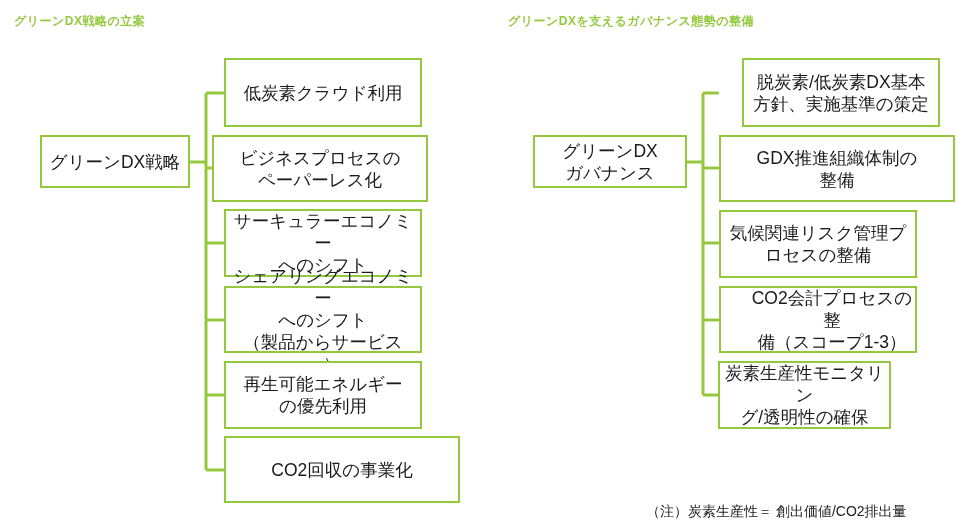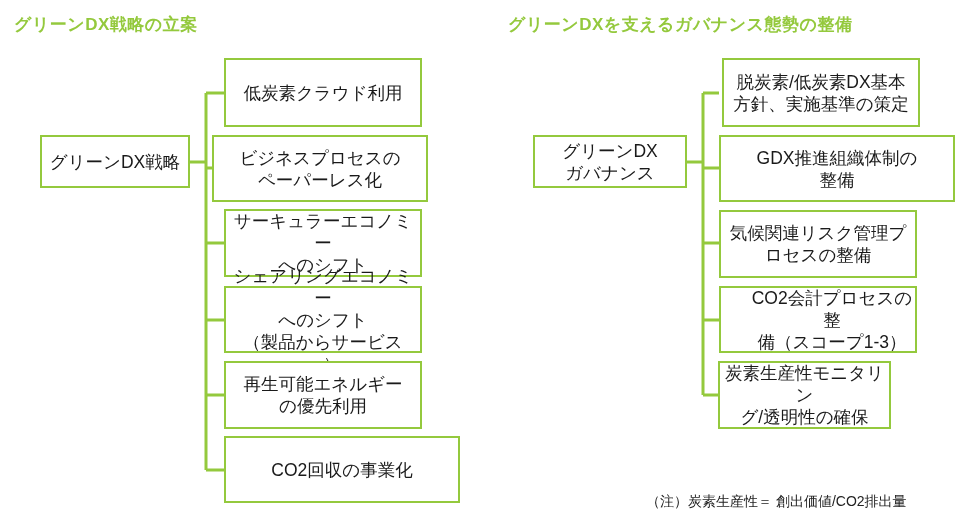--- a/index.html
+++ b/index.html
@@ -4,32 +4,32 @@
 <style>
   :root { --green:#94C93D; --ink:#1a1a1a; }
   html,body { margin:0; padding:0; background:#ffffff; }
   .canvas {
     position:relative; width:957px; height:522px; background:#ffffff;
     font-family:"Liberation Sans", sans-serif; overflow:hidden;
   }
   .connectors { position:absolute; left:0; top:0; width:957px; height:522px; }
   .connector { stroke:var(--green); stroke-width:3; fill:none; }
   .diagram-title {
-    position:absolute; font-size:17px; font-weight:bold; color:var(--green);
+    position:absolute; font-size:12px; font-weight:bold; color:var(--green);
     letter-spacing:0.5px; white-space:nowrap;
   }
   .node {
     position:absolute; box-sizing:border-box; background:#ffffff;
     border:2.5px solid var(--green);
     display:flex; align-items:center; justify-content:center;
     text-align:center; white-space:pre-line;
     font-size:17.5px; line-height:22px; color:var(--ink);
   }
   .footnote {
-    position:absolute; font-size:14px; color:#222222; white-space:nowrap;
+    position:absolute; font-size:14px; color:#222222; white-space:nowrap;margin-top:10px;
   }
 </style>
 </head>
 <body>
 
 <div class="canvas">
 
   <svg class="connectors" viewBox="0 0 957 522" xmlns="http://www.w3.org/2000/svg">
     <path class="connector" d="M190 162 H206 M206 93 V470 M206 93 H224 M206 168 H224 M206 243 H224 M206 320 H224 M206 395 H224 M206 470 H224"></path>
     <path class="connector" d="M687 162 H703 M703 93 V395 M703 93 H719 M703 168 H719 M703 243 H719 M703 320 H719 M703 395 H719"></path>
@@ -46,21 +46,21 @@
 へのシフト</div>
   <div class="node" style="left:224px; top:286px; width:198px; height:67px;">シェアリングエコノミー
 へのシフト
 （製品からサービスへ）</div>
   <div class="node" style="left:224px; top:361px; width:198px; height:68px;">再生可能エネルギー
 の優先利用</div>
   <div class="node" style="left:224px; top:436px; width:236px; height:67px;">CO2回収の事業化</div>
 
   <div class="node" style="left:533px; top:135px; width:154px; height:53px;">グリーンDX
 ガバナンス</div>
-  <div class="node" style="left:722px; top:58px; width:198px; height:69px;">脱炭素/低炭素DX基本
+  <div class="node" style="left:742px; top:58px; width:198px; height:69px;">脱炭素/低炭素DX基本
 方針、実施基準の策定</div>
   <div class="node" style="left:719px; top:135px; width:236px; height:67px;">GDX推進組織体制の
 整備</div>
   <div class="node" style="left:719px; top:210px; width:198px; height:68px;">気候関連リスク管理プ
 ロセスの整備</div>
   <div class="node" style="left:719px; top:286px; width:198px; height:67px;padding-left:28px;">CO2会計プロセスの整
 備（スコープ1-3）</div>
   <div class="node" style="left:718px; top:361px; width:173px; height:68px;">炭素生産性モニタリン
 グ/透明性の確保</div>
 

